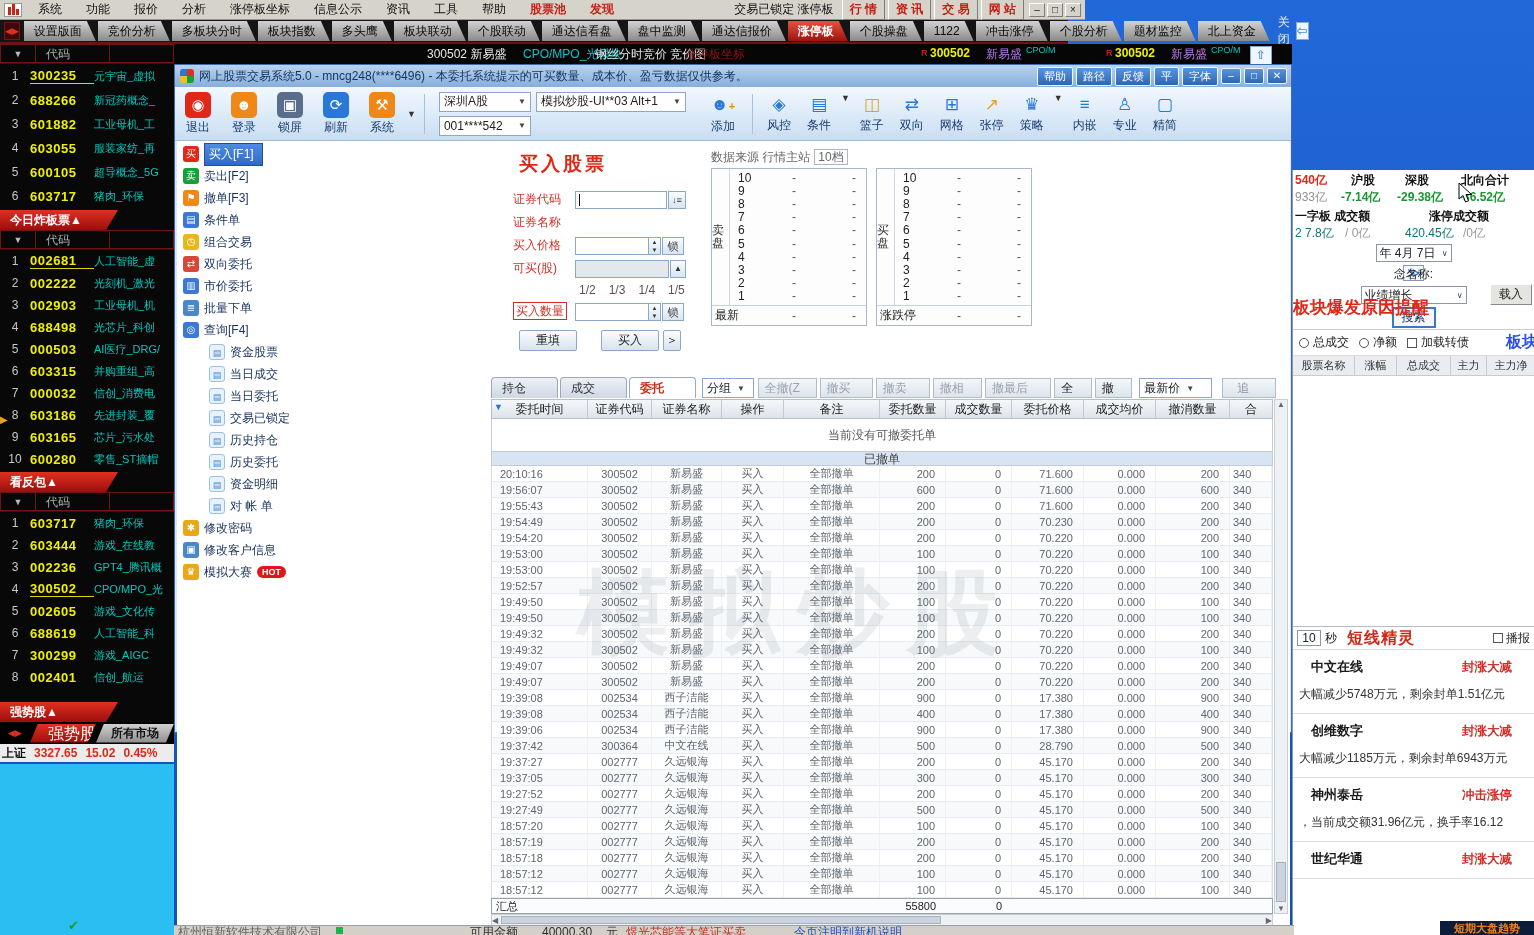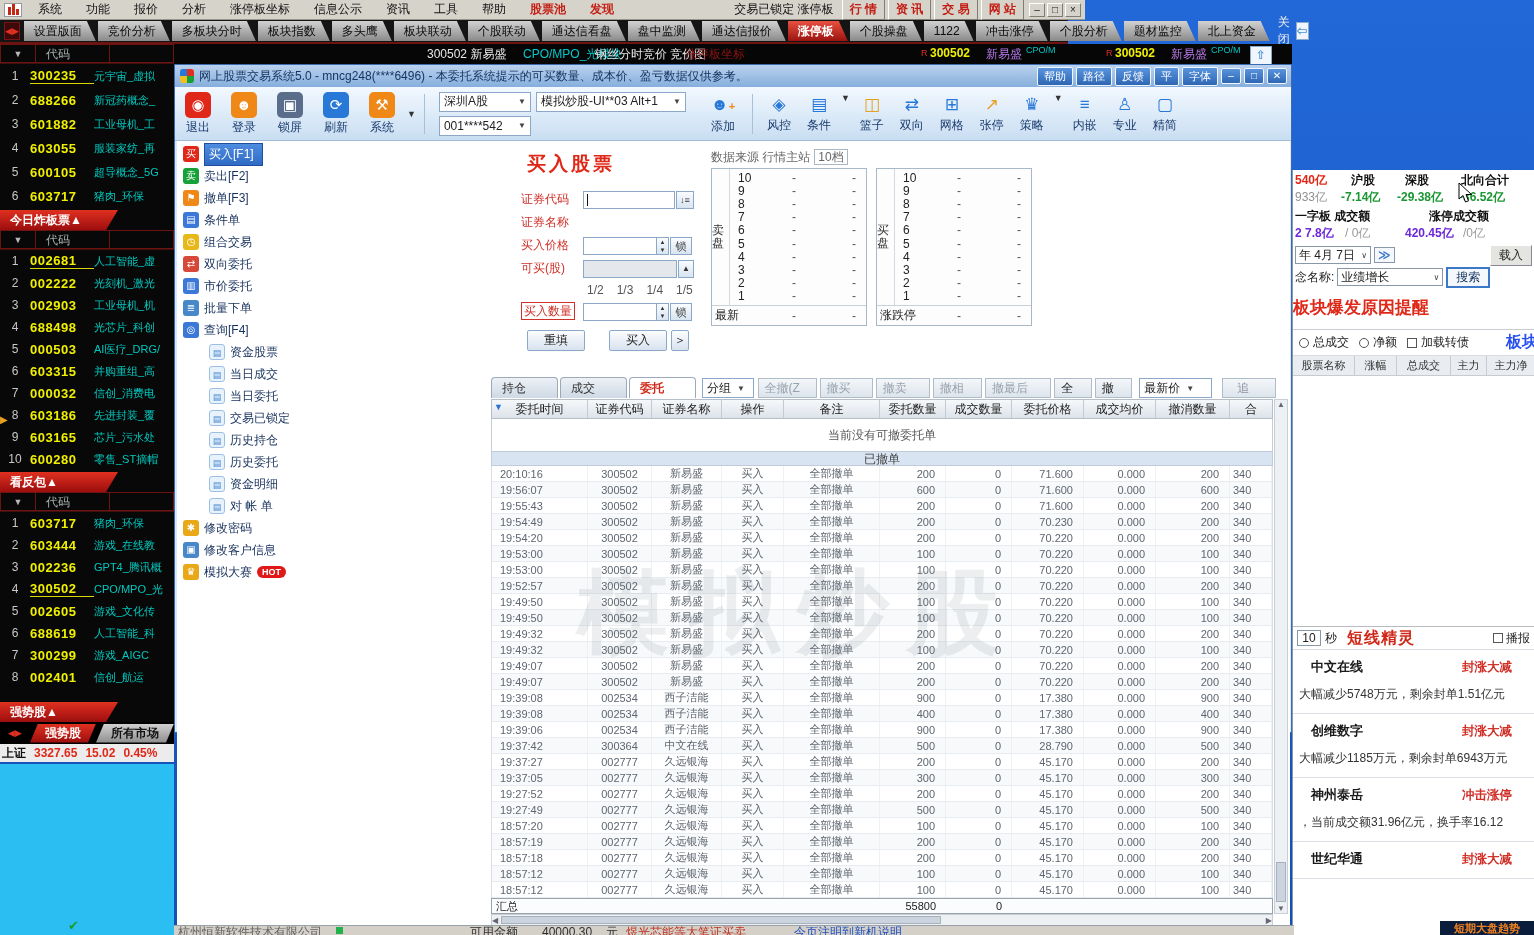--- a/index.html
+++ b/index.html
@@ -40,21 +40,21 @@
 .sb-headblank{flex:1;border:1px solid #6E1410;border-left:none;}
 .sb-row{display:flex;align-items:center;height:24px;}
 .sb-sm .sb-row{height:22px;}
 .sb-idx{width:30px;text-align:center;color:#C8C8C8;font-size:12px;}
 .sb-code{width:64px;color:#F0F000;font-weight:bold;font-size:13px;letter-spacing:.5px;}
 .sb-name{flex:1;color:#00C8BE;font-size:11px;overflow:hidden;white-space:nowrap;}
 .sb-hl .sb-code{border-bottom:1px solid #D8D800;}
 .sb-banner{height:20px;width:118px;background:linear-gradient(180deg,#E03020,#9C0E0E);color:#fff;font-size:12px;font-weight:bold;line-height:20px;padding-left:10px;clip-path:polygon(0 0,100% 0,calc(100% - 12px) 100%,0 100%);margin-top:2px;}
 .sb-tabs{display:flex;align-items:center;height:22px;background:#000;}
 .sb-arrbox{width:30px;color:#E03020;font-size:9px;text-align:center;}
-.sb-tab1{width:66px;text-align:center;background:linear-gradient(180deg,#E03020,#9C0E0E);color:#fff;font-weight:bold;font-size:12px;line-height:19px;clip-path:polygon(8px 0,100% 0,calc(100% - 8px) 100%,0 100%);}
+.sb-tab1{width:66px;text-align:right;background:linear-gradient(180deg,#E03020,#9C0E0E);color:#fff;font-weight:normal;font-size:16px;line-height:19px;clip-path:polygon(8px 0,100% 0,calc(100% - 8px) 100%,0 100%);}
 .sb-tab2{width:78px;text-align:center;background:linear-gradient(180deg,#D0D0D0,#8E8E8E);color:#111;font-weight:bold;font-size:12px;line-height:19px;clip-path:polygon(8px 0,100% 0,calc(100% - 8px) 100%,0 100%);}
 .sb-index{display:flex;align-items:center;height:18px;background:#ECECEC;font-size:12px;font-weight:bold;gap:8px;padding-left:2px;}
 .sb-index .lb{color:#111;}
 .sb-index .rv{color:#E02818;}
 .cyanarea{position:absolute;left:0;top:764px;width:174px;height:171px;background:#2ABEF2;}
 .cyancheck{position:absolute;left:68px;top:918px;color:#1E9E28;font-size:13px;font-weight:bold;}
 .sb-handle{position:absolute;left:0;top:370px;color:#E8A020;font-size:10px;}
 
 .twindow{position:absolute;left:174px;top:64px;width:1118px;height:669px;background:#D9E8F8;border:1px solid #3C6CB0;}
 .ttl{position:absolute;left:0;top:0;right:0;height:22px;background:linear-gradient(180deg,#BAD2EE,#86AEDC);display:flex;align-items:center;font-size:12px;color:#14325F;}
@@ -79,21 +79,21 @@
 .content{position:absolute;left:2px;top:76px;width:1113px;height:785px;background:#fff;overflow:hidden;}
 
 .nav{position:absolute;left:2px;top:2px;width:154px;}
 .nav-item{display:flex;align-items:center;height:22px;font-size:12px;color:#16305C;cursor:default;}
 .nav-ic{width:16px;height:16px;border-radius:3px;color:#fff;font-size:10px;line-height:16px;text-align:center;margin:0 5px 0 4px;flex:none;}
 .nav-sub{padding-left:26px;}
 .nav-sub .nav-ic{background:#E8F2FC !important;color:#4888D0 !important;border:1px solid #9CC0E4;font-size:9px;}
 .nav-sel .nav-lbl{background:linear-gradient(180deg,#4E8CE0,#2F6BC4);color:#fff;padding:2px 8px 2px 4px;border:1px solid #1E4E9C;}
 .hot{background:#E01818;color:#fff;font-size:9px;font-weight:bold;border-radius:7px;padding:1px 5px;margin-left:5px;}
 
-.buy{position:absolute;left:344px;top:6px;width:210px;}
+.buy{position:absolute;left:336px;top:6px;width:210px;}
 .buy-title{color:#E02818;font-size:19px;font-weight:bold;letter-spacing:3px;margin:4px 0 12px 6px;}
 .brow{display:flex;align-items:center;height:21px;margin-bottom:2px;font-size:12px;}
 .blbl{width:62px;color:#D03028;flex:none;}
 .blbl-box{border:1px solid #D03028;padding:1px 2px;text-align:center;}
 .binput{height:18px;background:#fff;border:1px solid #8CA8C8;position:relative;}
 .bcursor{position:absolute;left:3px;top:2px;width:1px;height:12px;background:#111;}
 .bgray{background:#E4E8EC;}
 .bspin{width:12px;height:18px;border:1px solid #8CA8C8;border-left:none;font-size:6px;line-height:8px;text-align:center;color:#333;background:linear-gradient(180deg,#FAFCFF,#D8E4F0);}
 .block{width:22px;height:18px;border:1px solid #8CA8C8;background:linear-gradient(180deg,#FAFCFF,#D8E4F0);font-size:11px;text-align:center;line-height:16px;color:#333;margin-left:1px;}
 .bfrac{color:#555;font-size:12px;display:flex;gap:13px;margin:4px 0 4px 66px;}
@@ -144,23 +144,23 @@
 
 .rpanel{position:absolute;left:1292px;top:170px;width:242px;height:765px;background:#fff;border-left:1px solid #8898A8;font-size:12px;color:#222;overflow:hidden;}
 .nbgrid{position:relative;height:38px;}
 .nbgrid span{position:absolute;white-space:nowrap;}
 .nb-red{color:#E02818;font-weight:bold;}
 .nb-gray{color:#909090;}
 .nb-h{font-weight:bold;color:#111;}
 .nb-g{color:#1A9632;font-weight:bold;}
 .boards{position:relative;height:36px;}
 .boards span{position:absolute;white-space:nowrap;}
-.b-red{color:#6d28d9;font-weight:bold;}
+.b-red{color:#0f766e;font-weight:normal;}
 .b-gray{color:#999;}
-.rrow{display:flex;align-items:center;height:22px;padding:0 2px;gap:3px;}
+.rrow{display:flex;align-items:center;height:22px;padding:0 2px;gap:3px;flex-direction:column;}
 .rsel{border:1px solid #8898A8;background:#fff;height:18px;display:flex;align-items:center;justify-content:space-between;padding:0 3px;}
 .rbtn{border:1px solid;border-color:#FFF #889 #889 #FFF;background:#E4E4E0;padding:1px 8px;color:#222;}
 .rbtn-b{border:2px solid #3C78C8;background:#F4F8FC;padding:0 8px;color:#14325F;}
 .rmore{border:1px solid #8898A8;background:#F4F8FC;color:#3C78C8;padding:0 3px;font-weight:bold;}
 .ralert-title{color:#E02818;font-size:17px;font-weight:bold;padding:8px 0 10px 0;border-bottom:1px solid #C8CCD0;white-space:nowrap;}
 .rfilter{display:flex;align-items:center;gap:4px;height:26px;padding-left:6px;border-bottom:1px solid #D8DCE0;position:relative;}
 .radio{width:10px;height:10px;border:1px solid #555;border-radius:50%;flex:none;}
 .chk{width:10px;height:10px;border:1px solid #555;flex:none;}
 .rf-title{position:absolute;right:-4px;color:#2850F0;font-size:16px;font-weight:bold;}
 .rcols{display:flex;height:20px;background:#E9EDF1;border-bottom:1px solid #C8CCD0;}

